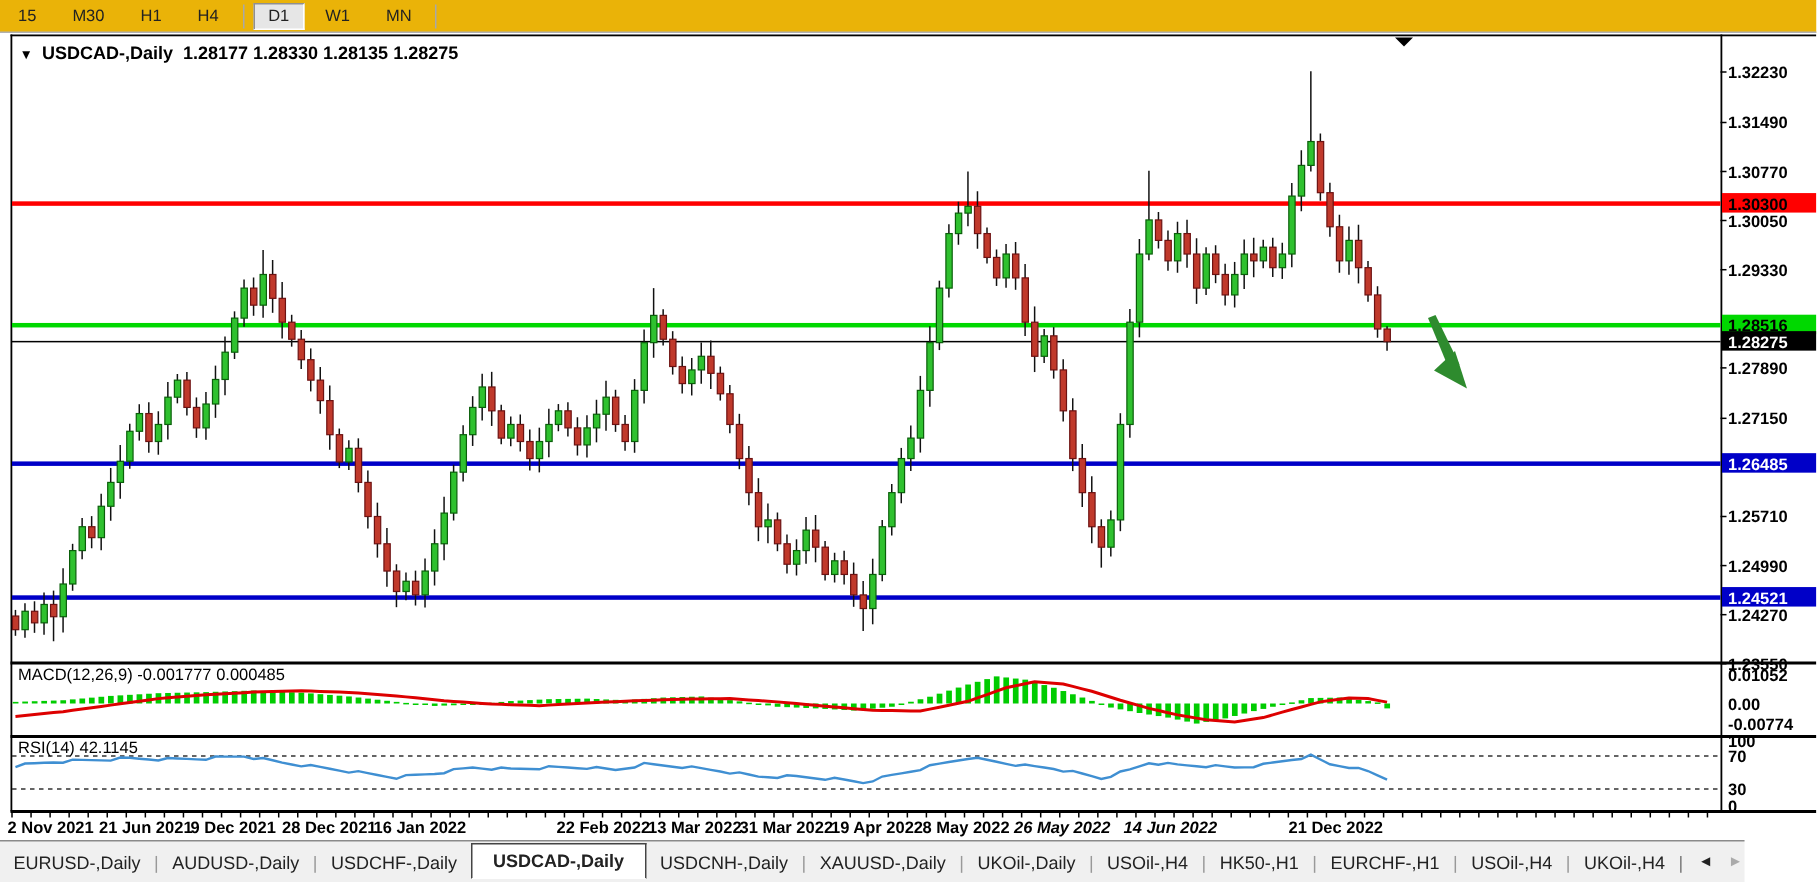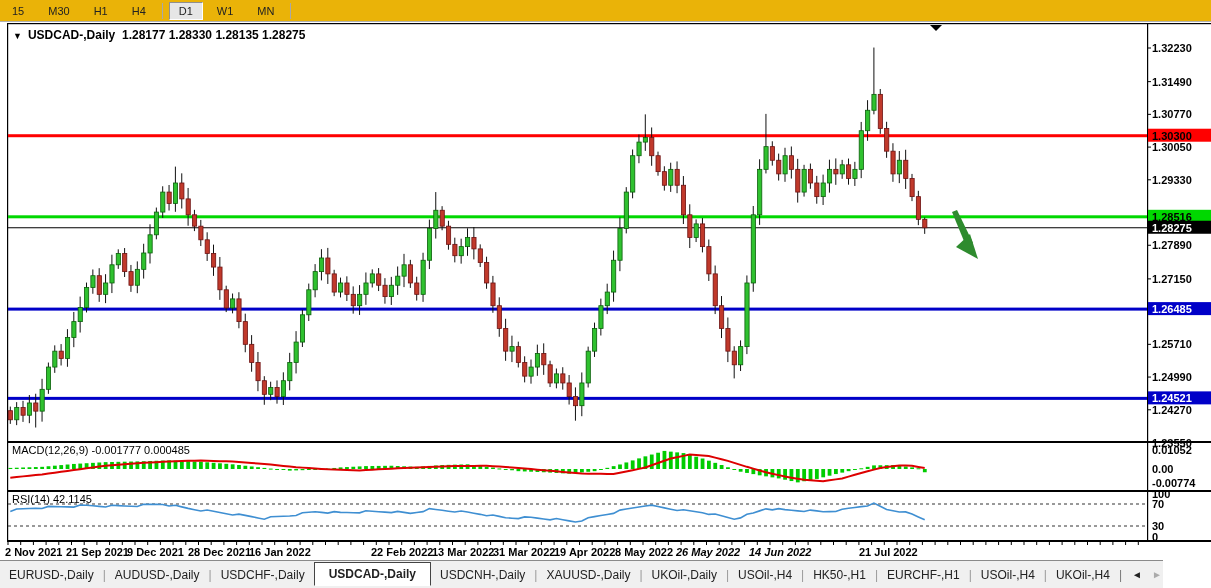--- a/index.html
+++ b/index.html
@@ -635,34 +635,34 @@
       </svg>
 
     <div id="title"><span class="dd">▼</span><span>USDCAD-,Daily</span>&nbsp;&nbsp;<span>1.28177 1.28330 1.28135 1.28275</span></div>
 
     <div class="indlabel" style="top:422px"><span>MACD(12,26,9)</span>&nbsp;<span>-0.001777 0.000485</span></div>
 
     <div class="indlabel" style="top:471px"><span>RSI(14)</span>&nbsp;<span>42.1145</span></div>
 
     <div id="time-axis">
         <div class="time-label" style="left: 5px;">2 Nov 2021</div>
-        <div class="time-label" style="left: 66px;">21 Sep 2021</div>
+        <div class="time-label" style="left: 66px;">21 Jun 2021</div>
         <div class="time-label" style="left: 127px;">9 Dec 2021</div>
         <div class="time-label" style="left: 188px;">28 Dec 2021</div>
         <div class="time-label" style="left: 249px;">16 Jan 2022</div>
         <div class="time-label" style="left: 310px; margin-top: 13px;">3 Feb 2022</div>
         <div class="time-label" style="left: 371px;">22 Feb 2022</div>
         <div class="time-label" style="left: 432px;">13 Mar 2022</div>
         <div class="time-label" style="left: 493px;">31 Mar 2022</div>
         <div class="time-label" style="left: 554px;">19 Apr 2022</div>
         <div class="time-label" style="left: 615px;">8 May 2022</div>
         <div class="time-label" style="left: 676px; font-style: italic;">26 May 2022</div>
         <div class="time-label" style="left: 749px; font-style: italic;">14 Jun 2022</div>
         <div class="time-label" style="left: 816px; margin-top: 48px;">3 Jul 2022</div>
-        <div class="time-label" style="left: 859px;">21 Jul 2022</div>
+        <div class="time-label" style="left: 859px;">21 Dec 2022</div>
       </div>
 
     <div class="panel-hot" style="top:2px;width:1139px;height:417px"></div>
     <div class="panel-hot" style="top:421px;width:1139px;height:47px"></div>
     <div class="panel-hot" style="top:470px;width:1139px;height:48px"></div>
     <div class="panel-hot" style="left:1148px;top:2px;width:63px;height:516px"></div>
   </div>
 
   <div id="tabs">
       <div class="tab">EURUSD-,Daily</div>

